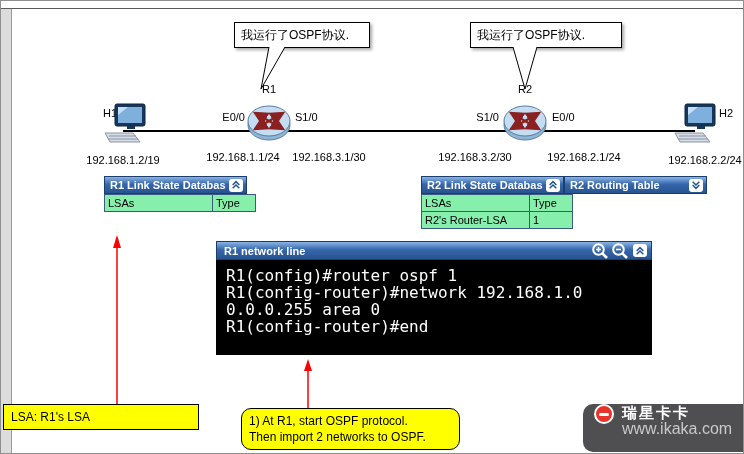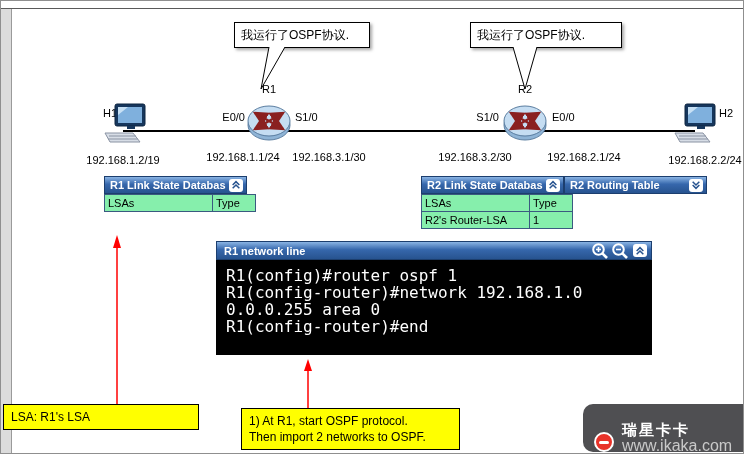--- a/index.html
+++ b/index.html
@@ -60,21 +60,21 @@
   }
 
   .note{
     position:absolute;z-index:4;background:var(--note_yellow,#ffff00);border:1px solid #000;
     color:#000;font-size:12px;line-height:16px;padding:4px 7px;white-space:nowrap;
   }
 
   .watermark{
     position:absolute;z-index:3;right:0;top:403px;width:160px;height:48px;
     background:var(--watermark_bg,#4f4f52);border-radius:10px 0 0 10px;
-    display:flex;align-items:flex-end;justify-content:center;gap:8px;margin-left:9px;
+    display:flex;align-items:flex-start;justify-content:center;gap:8px;margin-left:9px;
   }
   .kaka-badge{
     width:20px;height:20px;border-radius:50%;background:var(--brand_red,#e8332a);
     border:2px solid #fff;box-sizing:border-box;position:relative;flex:0 0 auto;
   }
   .kaka-badge::after{
     content:"";position:absolute;left:3px;top:7px;width:10px;height:3px;background:#fff;border-radius:2px;
   }
   .wm-text{display:flex;flex-direction:column;align-items:flex-start;}
   .wm-brand{color:#fff;font-size:15px;font-weight:bold;letter-spacing:2px;line-height:18px;}
@@ -254,21 +254,21 @@
     <div class="terminal-body">
       <div>R1(config)#router ospf 1</div>
       <div>R1(config-router)#network 192.168.1.0 0.0.0.255 area 0</div>
       <div>R1(config-router)#end</div>
     </div>
   </div>
 
   <div class="note" style="left:2px;top:403px;width:180px;">
     <div>LSA: R1's LSA</div>
   </div>
-  <div class="note" style="left:240px;top:407px;width:203px;">
+  <div class="note" style="left:240px;top:407px;width:203px;border-radius:10px;">
     <div>1) At R1, start OSPF protocol.</div>
     <div>Then import 2 networks to OSPF.</div>
   </div>
 
   <div class="watermark">
     <span class="kaka-badge"></span>
     <span class="wm-text">
       <span class="wm-brand">瑞星卡卡</span>
       <span class="wm-url">www.ikaka.com</span>
     </span>

